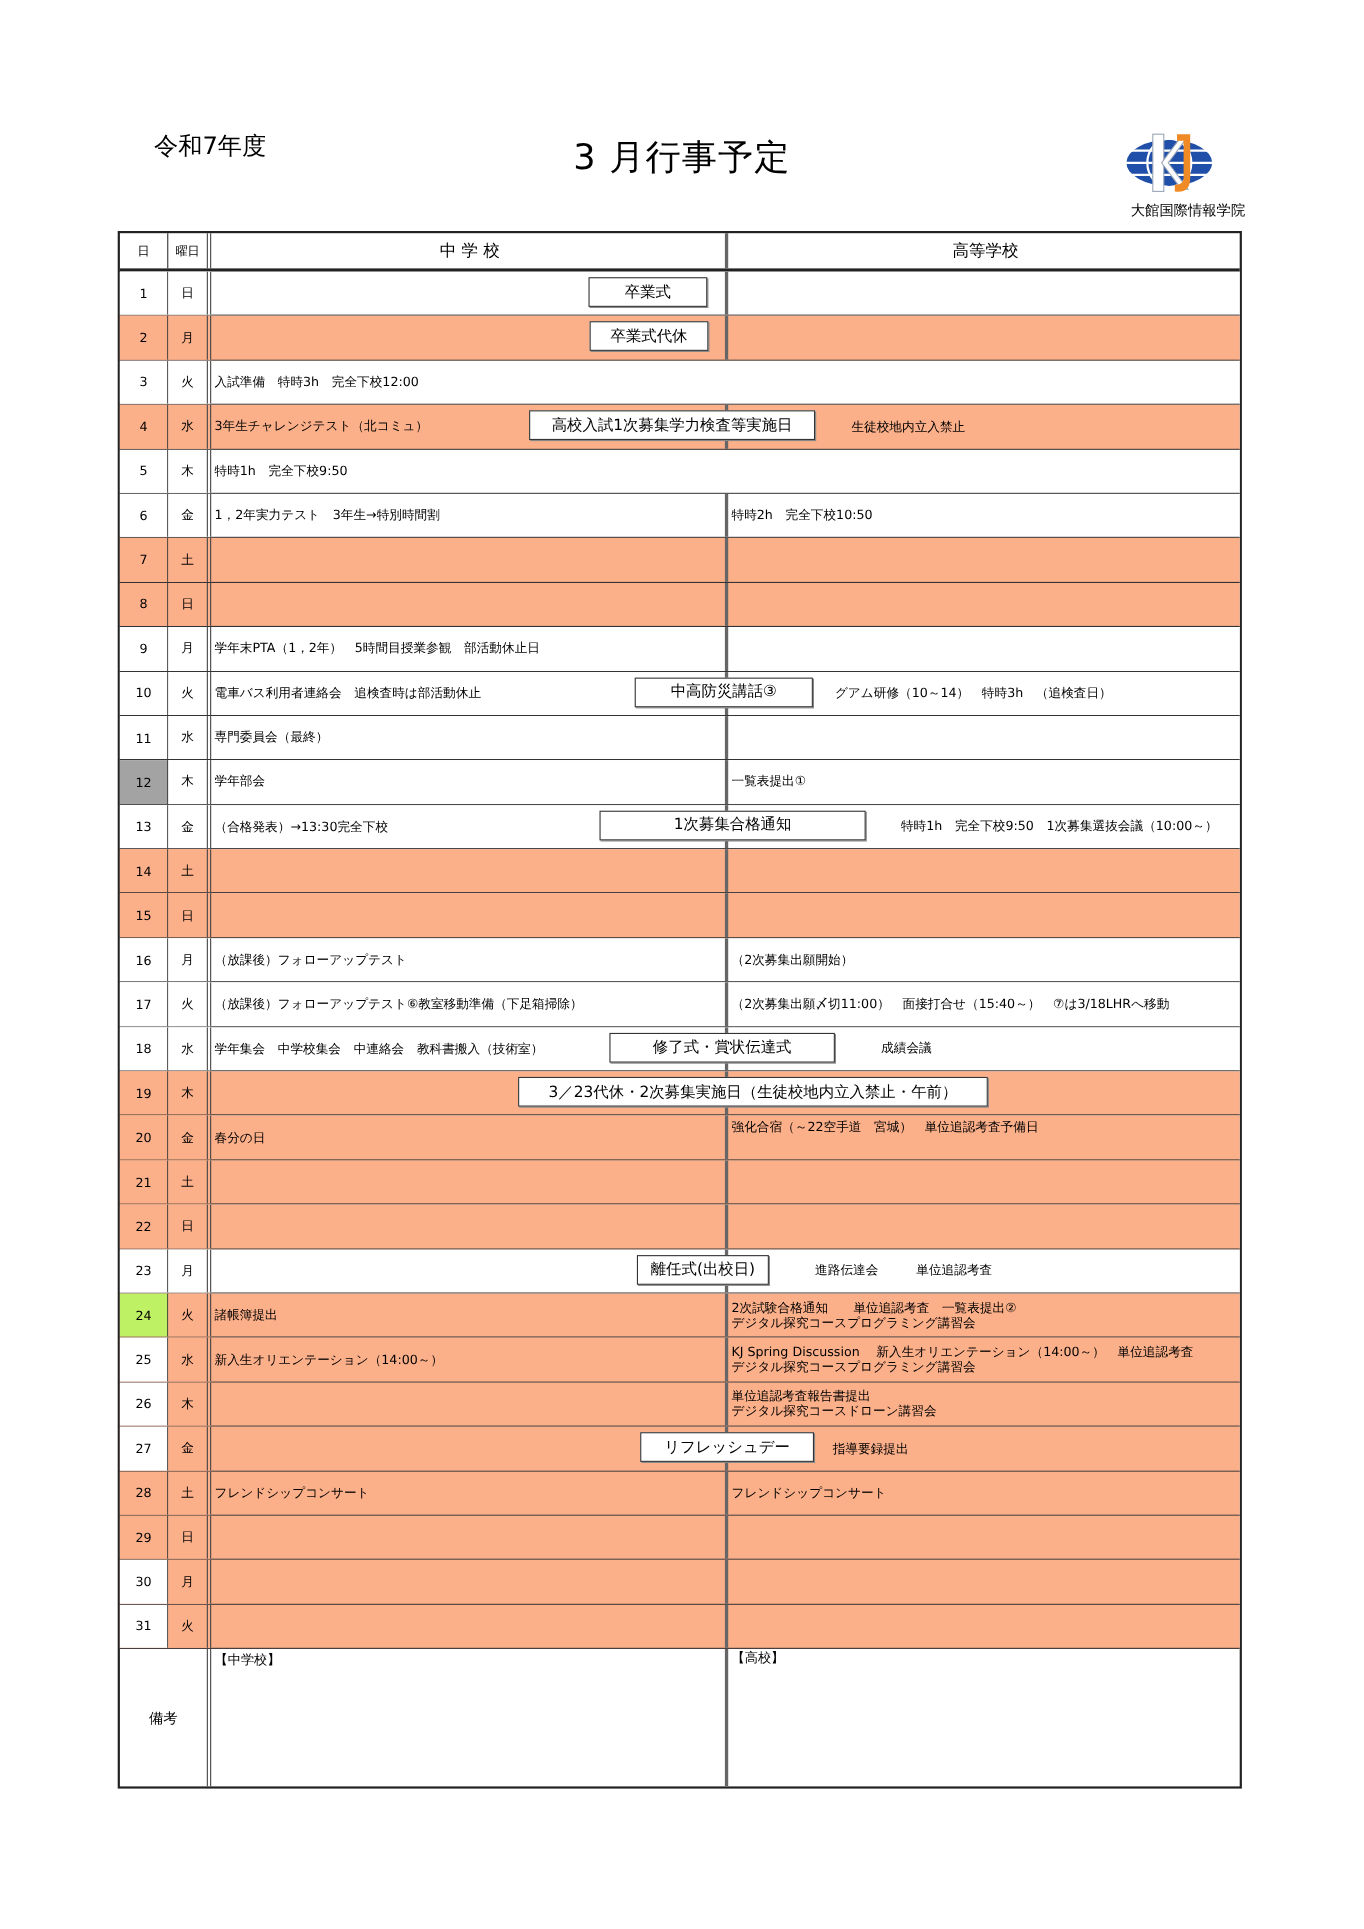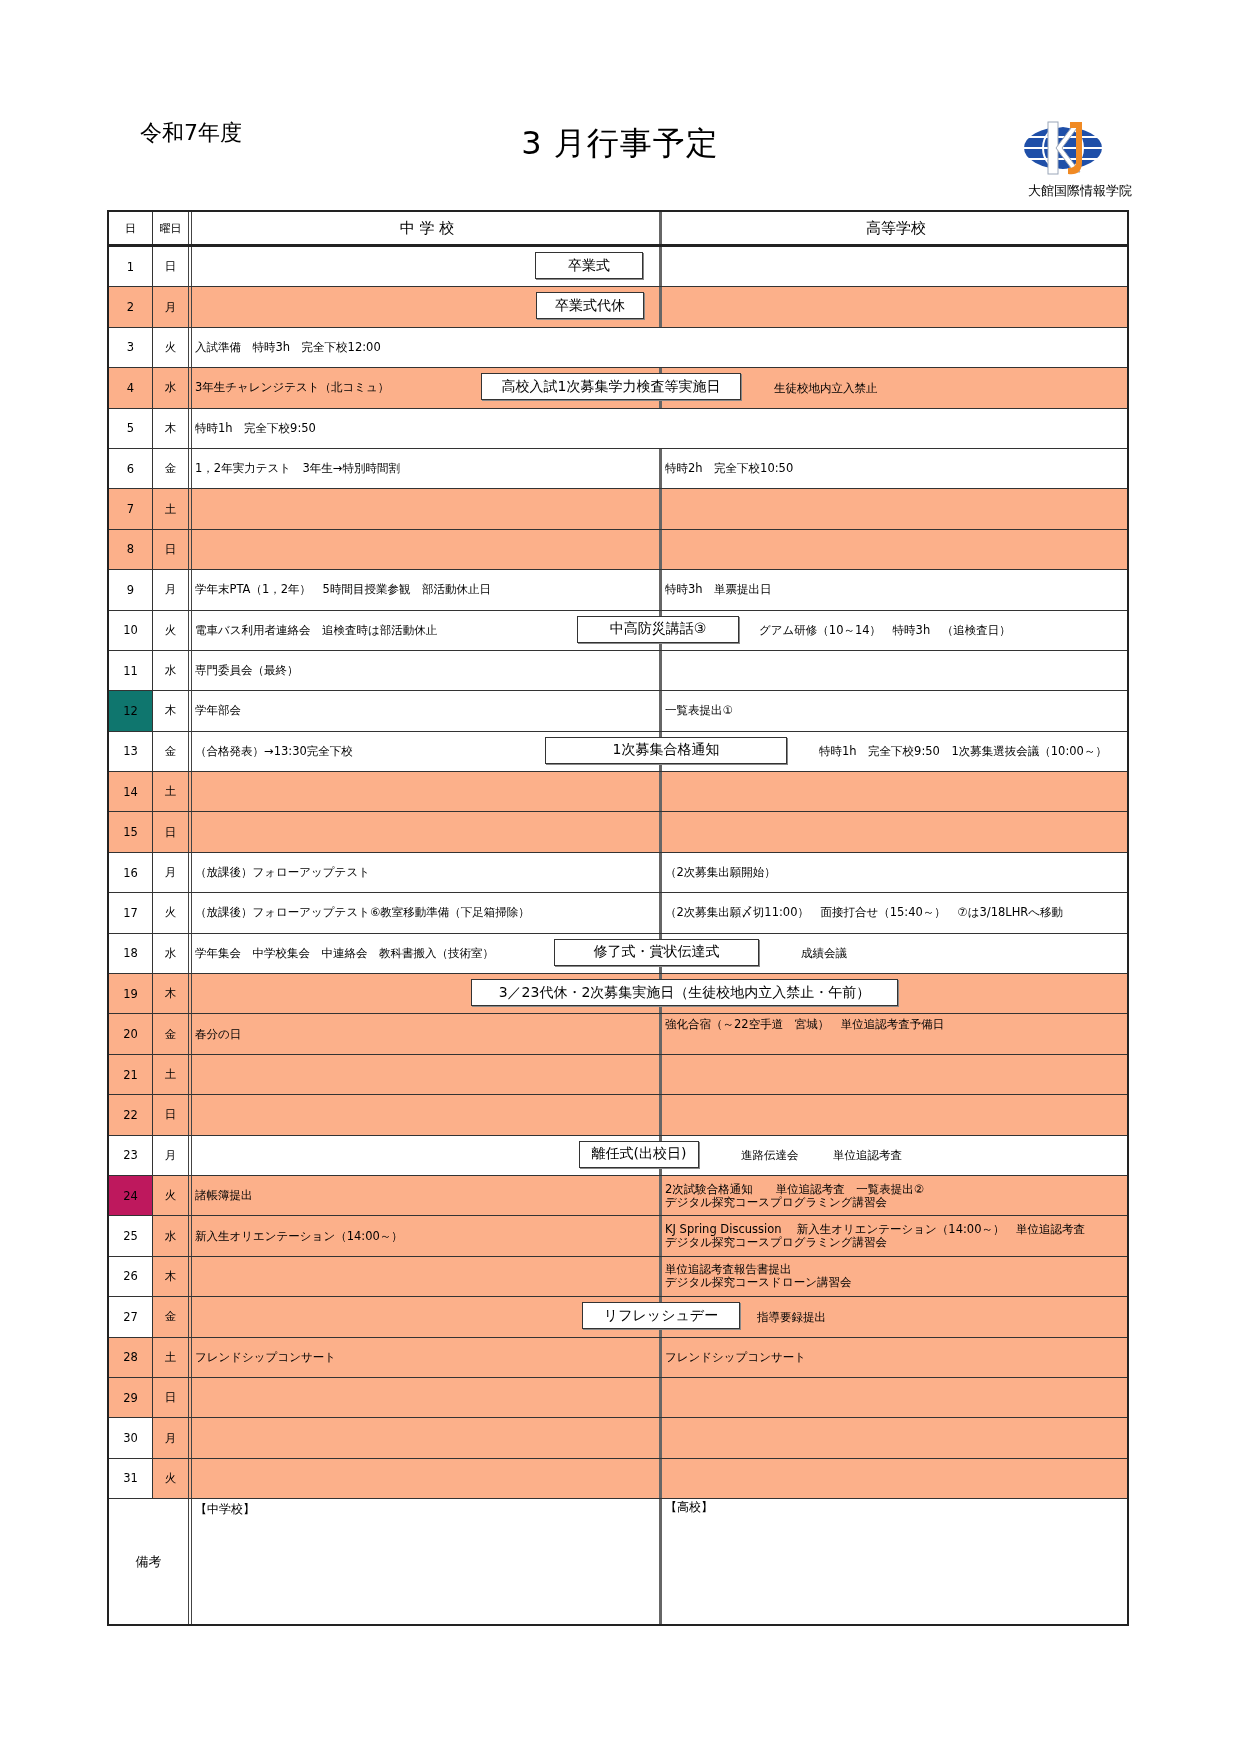--- a/index.html
+++ b/index.html
@@ -107,40 +107,37 @@
       <div class="row" style="background: rgb(252, 176, 138);">
         <div class="c cd" style="background: rgb(252, 176, 138);">8</div>
         <div class="c cw" style="background: rgb(252, 176, 138);">日</div>
         <div class="c cj"></div>
         <div class="c ch"></div>
       </div>
       <div class="row" style="background: rgb(255, 255, 255);">
         <div class="c cd" style="background: rgb(255, 255, 255);">9</div>
         <div class="c cw" style="background: rgb(255, 255, 255);">月</div>
         <div class="c cj">学年末PTA（1，2年）　5時間目授業参観　部活動休止日</div>
-        <div class="c ch">
-          <span>特時3h　単票提出日</span>
-        </div>
       </div>
       <div class="row" style="background: rgb(255, 255, 255);">
         <div class="c cd" style="background: rgb(255, 255, 255);">10</div>
         <div class="c cw" style="background: rgb(255, 255, 255);">火</div>
         <div class="c cj">電車バス利用者連絡会　追検査時は部活動休止</div>
         <div class="c ch"></div>
         <div class="box" style="left: 468px; width: 162px; top: 5px; height: 27px;">中高防災講話③</div>
         <div class="extra" style="left: 650px;">グアム研修（10～14）　特時3h　（追検査日）</div>
       </div>
       <div class="row" style="background: rgb(255, 255, 255);">
         <div class="c cd" style="background: rgb(255, 255, 255);">11</div>
         <div class="c cw" style="background: rgb(255, 255, 255);">水</div>
         <div class="c cj">専門委員会（最終）</div>
         <div class="c ch"></div>
       </div>
       <div class="row" style="background: rgb(255, 255, 255);">
-        <div class="c cd" style="background: #0f766e;">12</div>
+        <div class="c cd" style="background: #a3a3a3;">12</div>
         <div class="c cw" style="background: rgb(255, 255, 255);">木</div>
         <div class="c cj">学年部会</div>
         <div class="c ch">
           <span>一覧表提出①</span>
         </div>
       </div>
       <div class="row" style="background: rgb(255, 255, 255);">
         <div class="c cd" style="background: rgb(255, 255, 255);">13</div>
         <div class="c cw" style="background: rgb(255, 255, 255);">金</div>
         <div class="c cj">（合格発表）→13:30完全下校</div>
@@ -213,21 +210,21 @@
       </div>
       <div class="row" style="background: rgb(255, 255, 255);">
         <div class="c cd" style="background: rgb(255, 255, 255);">23</div>
         <div class="c cw" style="background: rgb(255, 255, 255);">月</div>
         <div class="c cj"></div>
         <div class="c ch"></div>
         <div class="box" style="left: 470px; width: 120px; top: 5px; height: 27px;">離任式(出校日)</div>
         <div class="extra" style="left: 632px;">進路伝達会　　　単位追認考査</div>
       </div>
       <div class="row" style="background: rgb(252, 176, 138);">
-        <div class="c cd" style="background: #be185d;">24</div>
+        <div class="c cd" style="background: #bef264;">24</div>
         <div class="c cw" style="background: rgb(252, 176, 138);">火</div>
         <div class="c cj">諸帳簿提出</div>
         <div class="c ch">
           <span>2次試験合格通知　　単位追認考査　一覧表提出②</span>
           <span>デジタル探究コースプログラミング講習会</span>
         </div>
       </div>
       <div class="row" style="background: rgb(252, 176, 138);">
         <div class="c cd" style="background: rgb(255, 255, 255);">25</div>
         <div class="c cw" style="background: rgb(252, 176, 138);">水</div>

